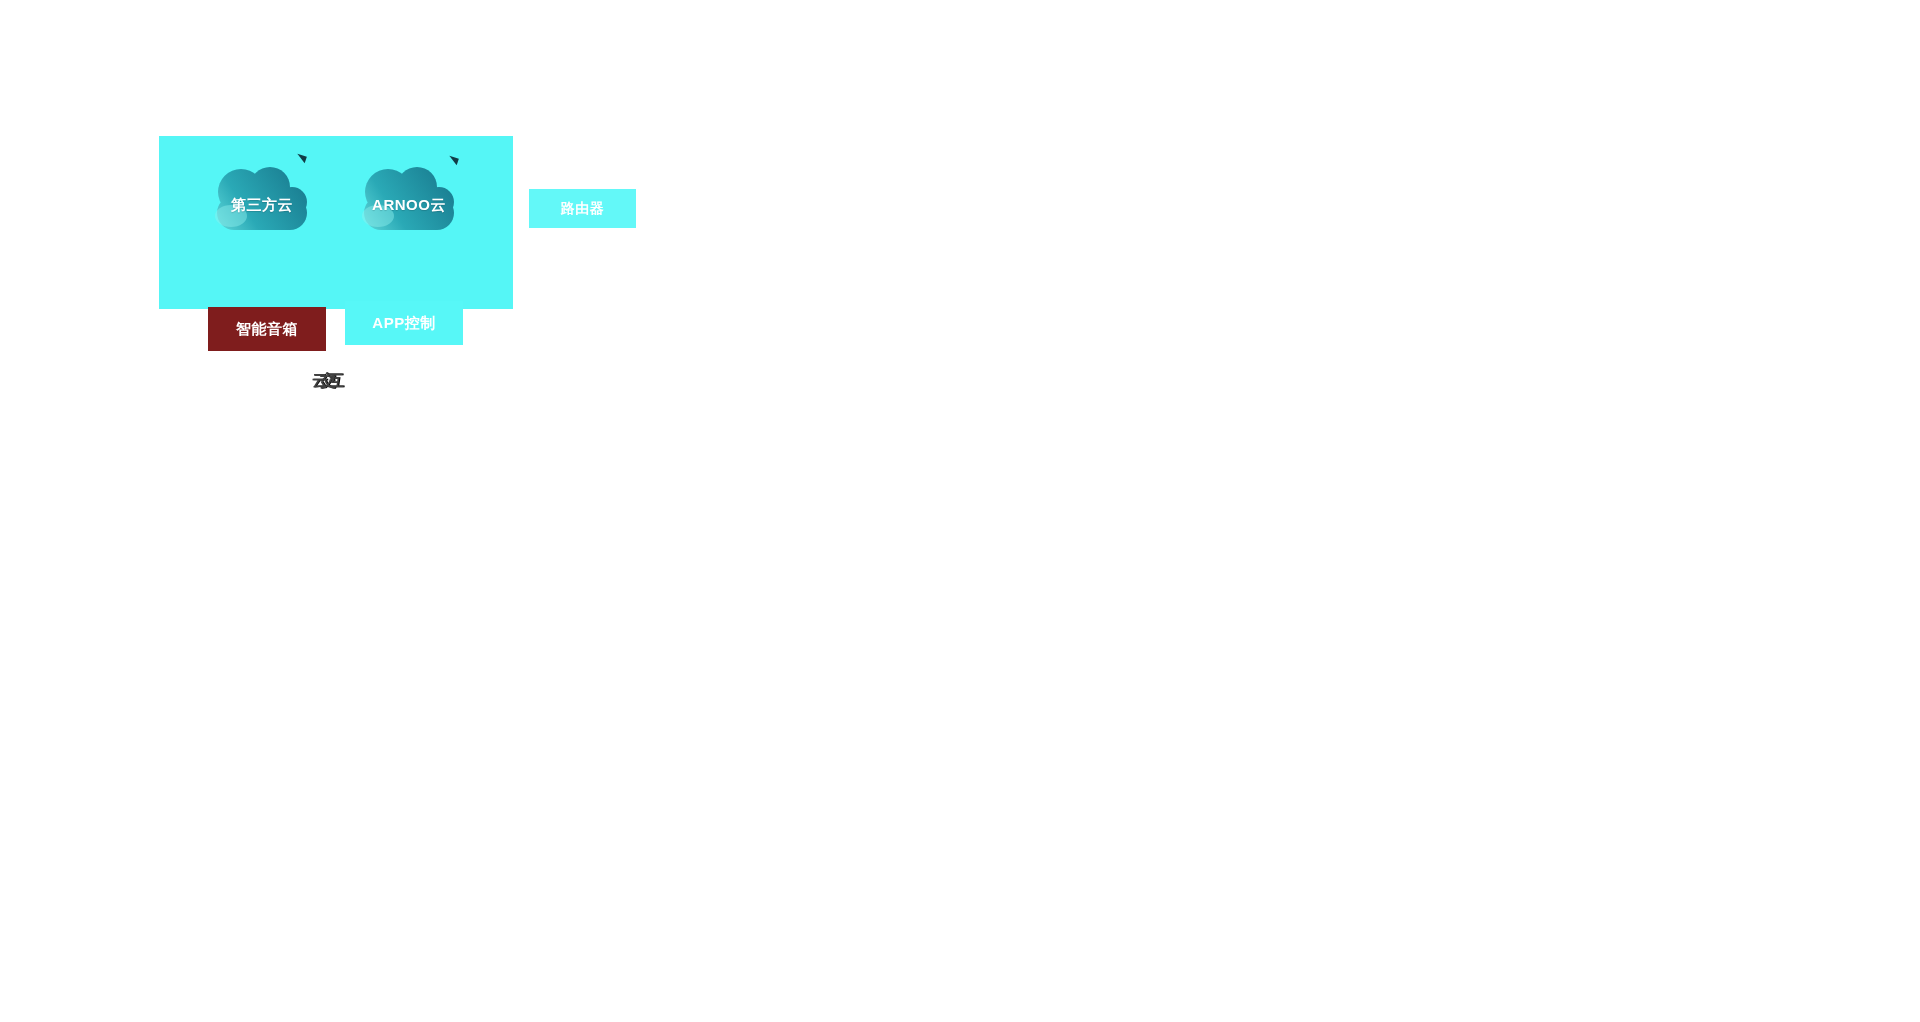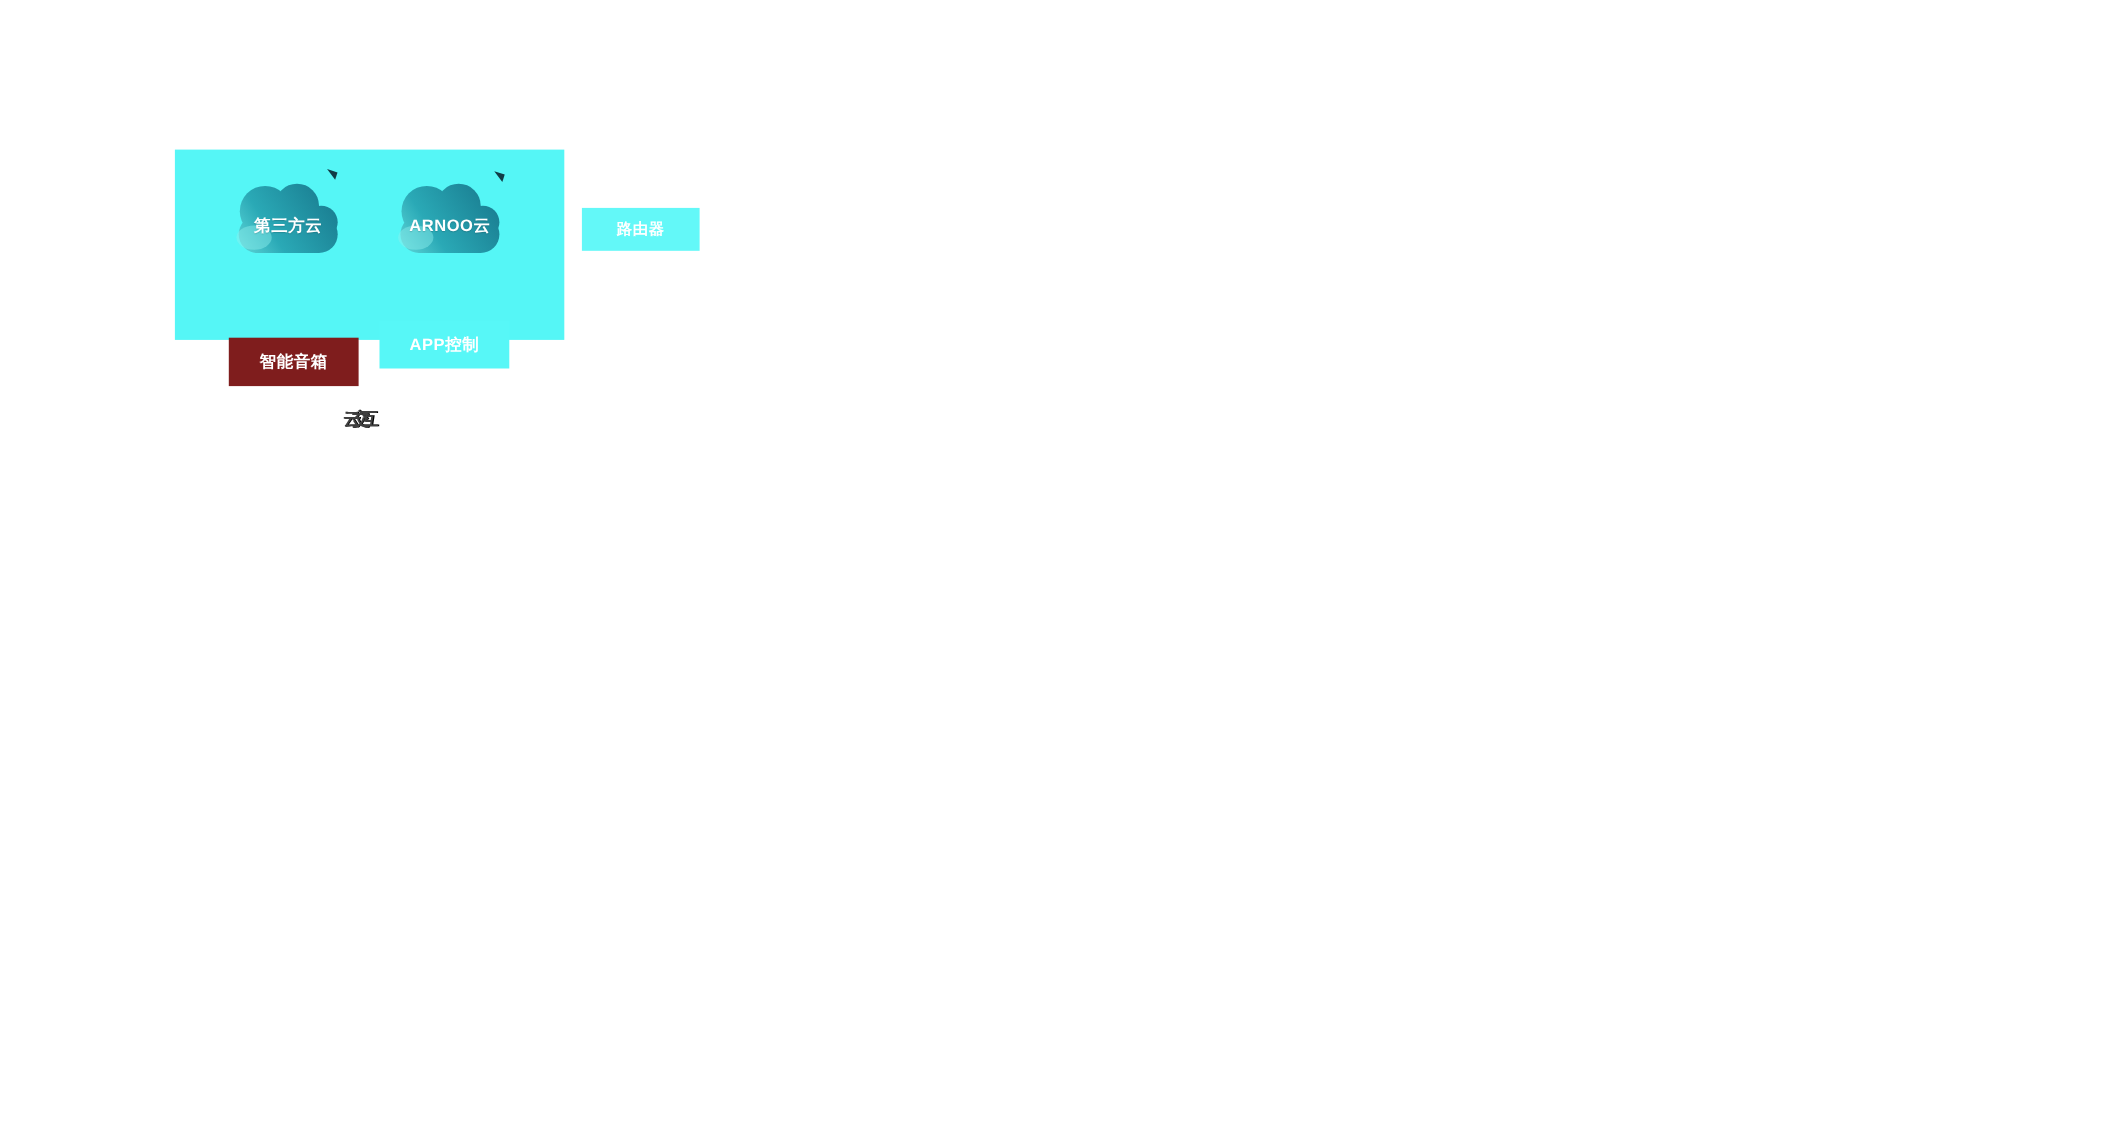--- a/index.html
+++ b/index.html
@@ -78,21 +78,21 @@
   }
   .speaker {
     left: 208px;
     top: 307px;
     width: 118px;
     height: 44px;
     background: #7f1d1d;
   }
   .app {
     left: 345px;
-    top: 291px;
+    top: 301px;
     width: 118px;
     height: 44px;
     background: #57f7f7;
   }
   
   .caption {
     position: absolute;
     left: 312px;
     top: 371px;
     height: 18px;

